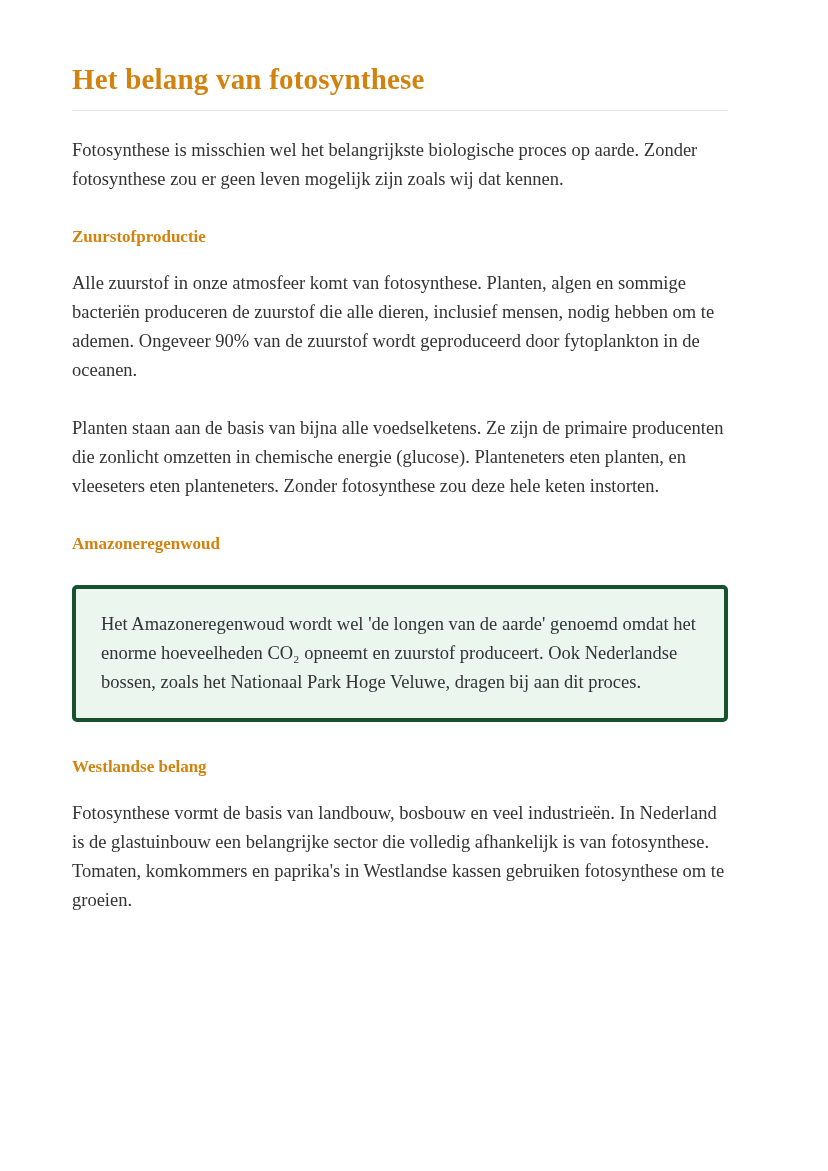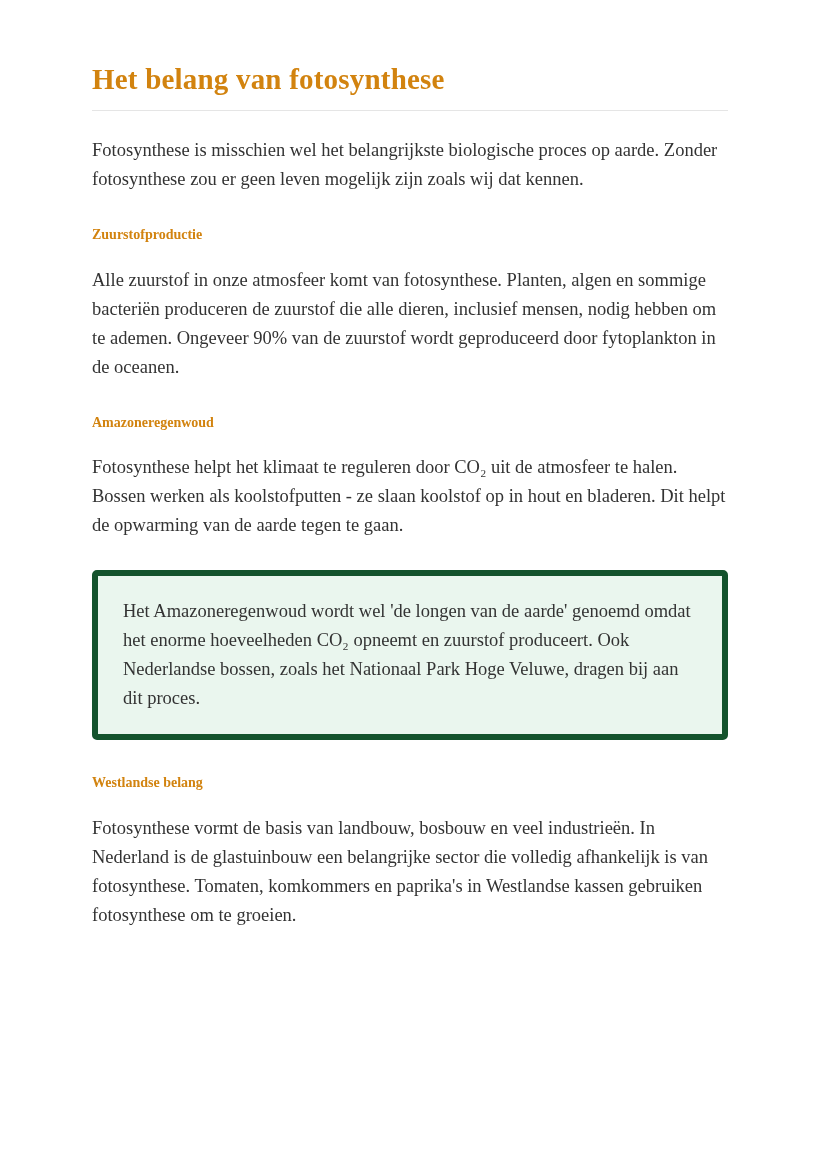--- a/index.html
+++ b/index.html
@@ -8,21 +8,21 @@
     background: #ffffff;
   }
   body {
     width: 828px;
     height: 1171px;
     font-family: "Liberation Serif", "DejaVu Serif", serif;
     color: #333333;
     overflow: hidden;
   }
   .page {
-    padding: 62px 100px 0 92px;
+    padding: 62px 100px 0 72px;
     box-sizing: border-box;
   }
   .article-title {
     font-size: 29px;
     line-height: 1.2;
     font-weight: 700;
     color: #d2830f;
     margin: 0 0 13px 0;
     letter-spacing: 0.2px;
   }
@@ -31,29 +31,29 @@
     border-top: 1px solid #e5e5e5;
     margin: 0 0 25px 0;
   }
   .body-paragraph {
     font-size: 18.5px;
     line-height: 29px;
     color: #333333;
     margin: 12px 0 29px 0;
   }
   .section-heading {
-    font-size: 14px;
+    font-size: 17px;
     line-height: 1.2;
     font-weight: 700;
     color: #d2830f;
     margin: 33px 0 22px 0;
   }
   .callout-box {
     background: #eaf6ee;
-    border: 6px solid #14532d;
+    border: 4px solid #14532d;
     border-radius: 5px;
     padding: 21px 25px;
     margin: 30px 0 35px 0;
   }
   .callout-box .body-paragraph {
     margin: 0;
   }
 </style>
 </head>
 <body>
@@ -64,24 +64,24 @@
 
   <hr class="title-divider">
 
   <p class="body-paragraph">Fotosynthese is misschien wel het belangrijkste biologische proces op aarde. Zonder fotosynthese zou er geen leven mogelijk zijn zoals wij dat kennen.</p>
 
   <h2 class="section-heading">Zuurstofproductie</h2>
 
   <p class="body-paragraph">Alle zuurstof in onze atmosfeer komt van fotosynthese. Planten, algen en sommige bacteriën produceren de zuurstof die alle dieren, inclusief mensen, nodig hebben om te ademen. Ongeveer 90% van de zuurstof wordt geproduceerd door fytoplankton in de oceanen.</p>
 
 
+  <p class="body-paragraph">Planten staan aan de basis van bijna alle voedselketens. Ze zijn de primaire producenten die zonlicht omzetten in chemische energie (glucose). Planteneters eten planten, en vleeseters eten planteneters. Zonder fotosynthese zou deze hele keten instorten.</p>
 
   <h2 class="section-heading">Amazoneregenwoud</h2>
 
-  <p class="body-paragraph">Fotosynthese helpt het klimaat te reguleren door CO₂ uit de atmosfeer te halen. Bossen werken als koolstofputten - ze slaan koolstof op in hout en bladeren. Dit helpt de opwarming van de aarde tegen te gaan.</p>
 
   <div class="callout-box">
     <p class="body-paragraph">Het Amazoneregenwoud wordt wel 'de longen van de aarde' genoemd omdat het enorme hoeveelheden CO₂ opneemt en zuurstof produceert. Ook Nederlandse bossen, zoals het Nationaal Park Hoge Veluwe, dragen bij aan dit proces.</p>
   </div>
 
   <h2 class="section-heading">Westlandse belang</h2>
 
   <p class="body-paragraph">Fotosynthese vormt de basis van landbouw, bosbouw en veel industrieën. In Nederland is de glastuinbouw een belangrijke sector die volledig afhankelijk is van fotosynthese. Tomaten, komkommers en paprika's in Westlandse kassen gebruiken fotosynthese om te groeien.</p>
 
 </div>

